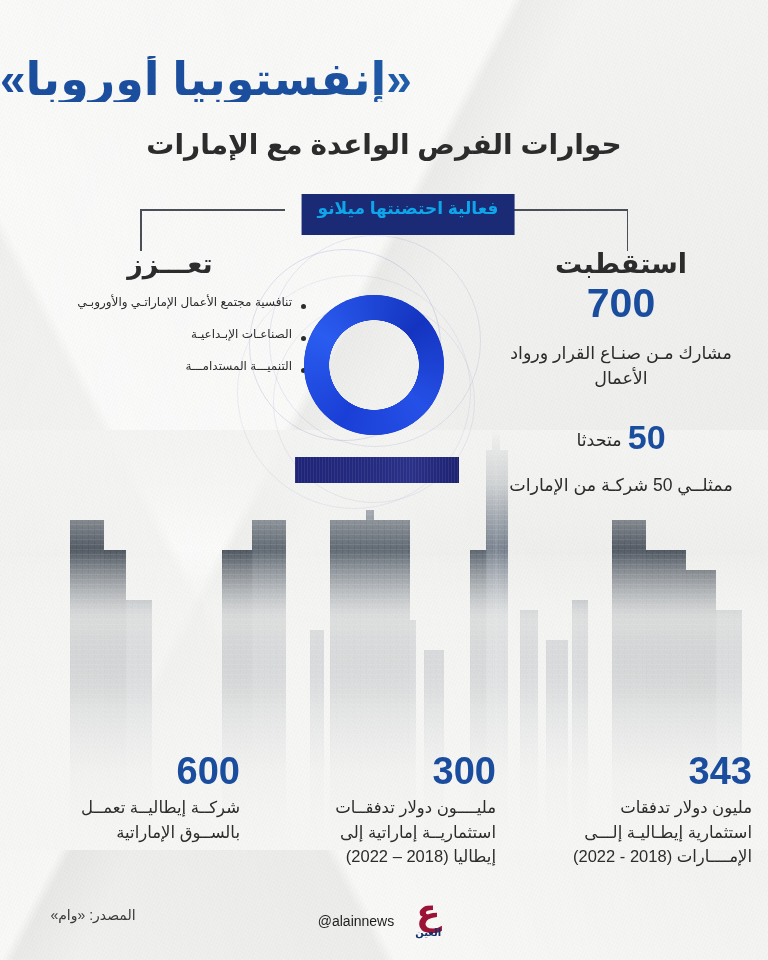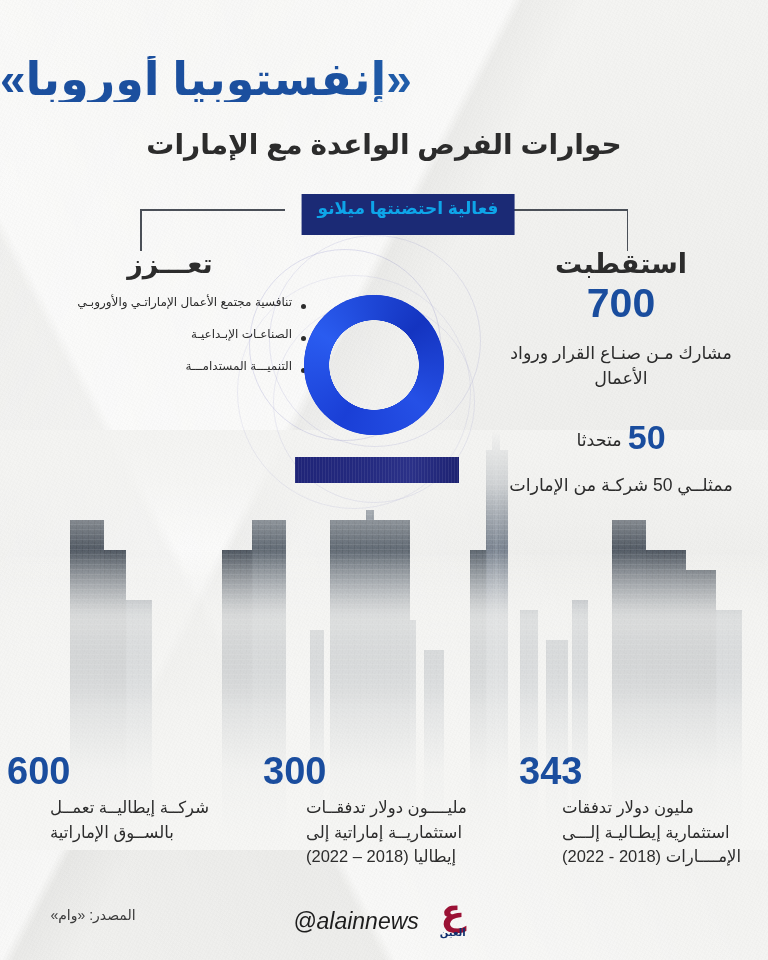--- a/index.html
+++ b/index.html
@@ -120,35 +120,35 @@
     background:linear-gradient(95deg,#1f2477 0%,#242a80 45%,#2b3188 70%,#1c2170 100%);
   }
   .logo-bar::after{
     content:"";position:absolute;inset:0;
     background:repeating-linear-gradient(90deg,rgba(255,255,255,.10) 0 1px,rgba(0,0,0,0) 1px 3px);
     opacity:.7;
   }
 
   
   .stats{position:absolute;left:0;right:0;top:752px;display:flex;z-index:3;}
-  .stat{flex:1;text-align:left;padding:0 7px;}
+  .stat{flex:1;text-align:right;padding:0 16px;}
   .stat .num{font-size:38px;font-weight:bold;color:#1a4d9e;line-height:1.05;}
   .stat .desc{font-size:16.5px;color:#2c2c2c;line-height:1.5;margin-top:3px;font-weight:500;margin-left:43px;}
 
   
   .footer{position:absolute;left:0;right:0;top:895px;height:60px;z-index:3;}
   .source{position:absolute;right:600px;top:12px;width:150px;text-align:center;font-size:14px;color:#3a3a3a;}
   .brand{position:absolute;left:50%;transform:translateX(-50%);top:0;display:flex;align-items:center;gap:12px;}
   .brandmark{position:relative;width:44px;height:52px;display:flex;flex-direction:column;align-items:center;}
   .ain-glyph{
     font-size:36px;font-weight:bold;color:#9b1235;line-height:.95;
     font-family:"DejaVu Sans",sans-serif;
   }
   .ain-word{font-size:10px;font-weight:bold;color:#12306e;letter-spacing:0;margin-top:-2px;}
-  .handle{font-size:23px;color:#1d1d1d;font-family:"Liberation Sans",sans-serif;direction:ltr;font-style:italic;}
+  .handle{font-size:14px;color:#1d1d1d;font-family:"Liberation Sans",sans-serif;direction:ltr;}
 </style>
 </head>
 <body>
 
 <div class="canvas">
 
   <div class="city">
     <div class="tower dark" style="left:70px;width:34px;height:330px;"></div>
     <div class="tower dark" style="left:104px;width:22px;height:300px;"></div>
     <div class="tower" style="left:126px;width:26px;height:250px;"></div>

